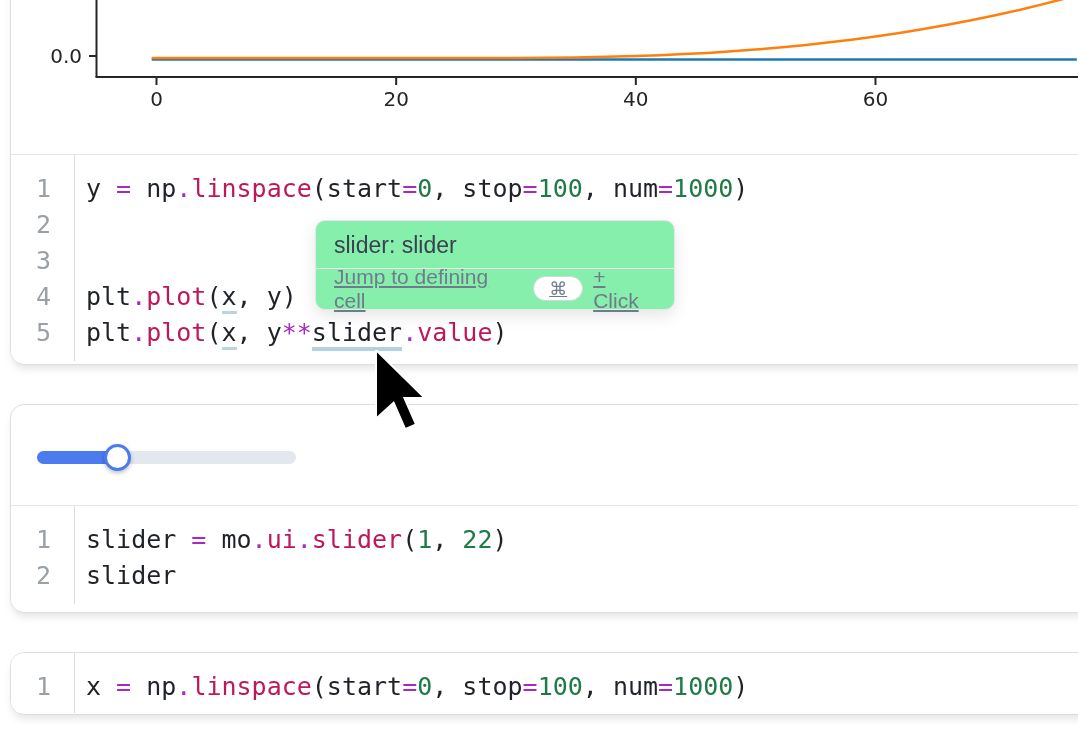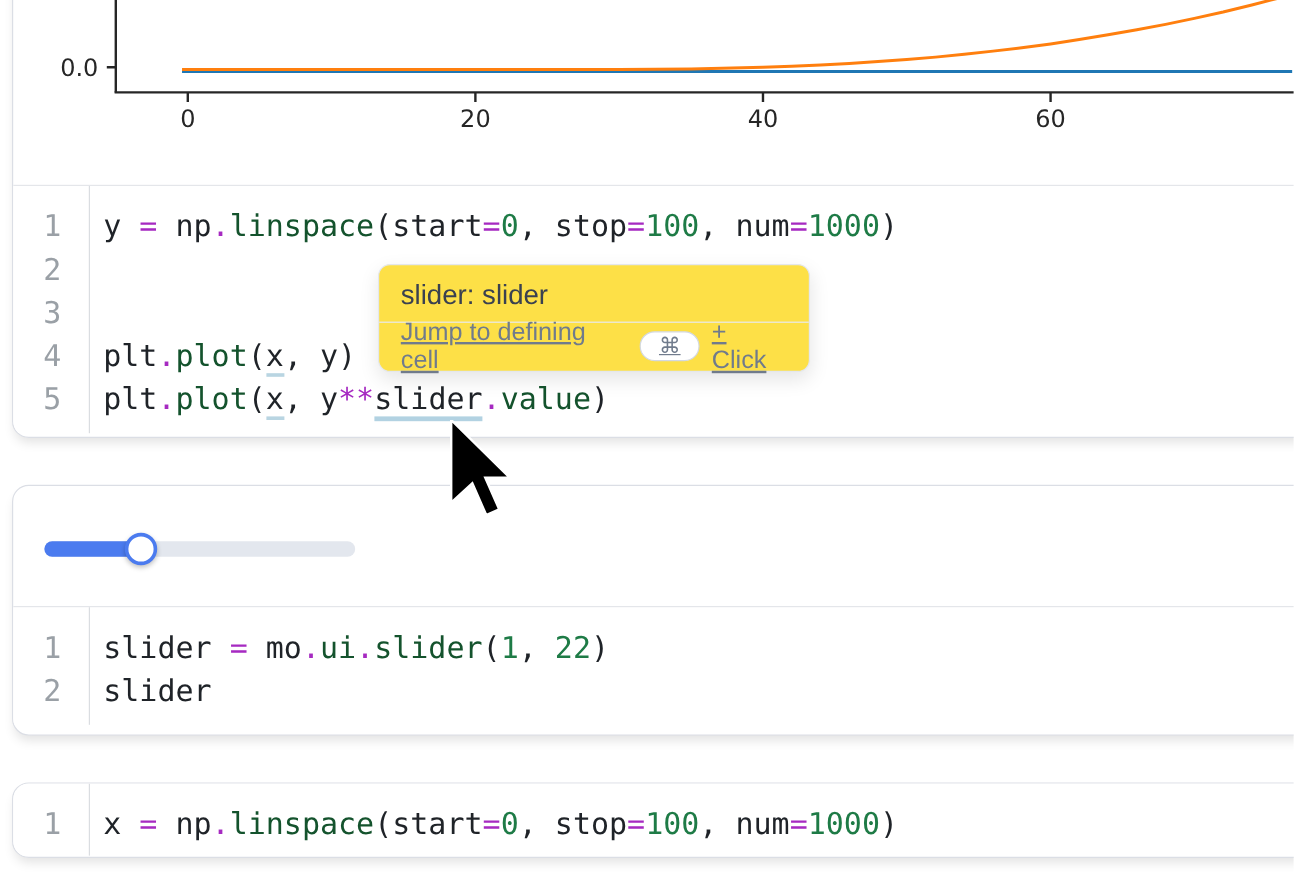--- a/index.html
+++ b/index.html
@@ -15,40 +15,40 @@
   .code-area { display:flex; background:#fff; }
   .gutter { width:64px; border-right:1.5px solid #dadde1; padding:16px 23px 10px 0;
     text-align:right; color:#9aa0a6; flex:none;
     font-family:"DejaVu Sans Mono", monospace; font-size:25px; line-height:36px; }
   .gutter div { height:36px; }
   .code-lines { flex:1; padding:16px 0 10px 11px;
     font-family:"DejaVu Sans Mono", monospace; font-size:25px; line-height:36px;
     color:#1f2328; white-space:pre; }
   .code-line { height:36px; }
   .tok-op  { color:#a62ac1; }
-  .tok-fn  { color:#14532d; }
+  .tok-fn  { color:#be185d; }
   .tok-num { color:#1e7b46; }
   .tok-ref  { border-bottom:3.5px solid #b9d5e2; }
   .tok-refh { border-bottom:4px solid #b2d2e2; }
 
   
   .plot-svg { display:block; }
 
   
   .slider-out { height:101px; position:relative; }
   .slider-track { position:absolute; left:26px; top:46px; width:259px; height:13px;
     border-radius:7px; background:#e3e7ee; }
   .slider-fill { position:absolute; left:0; top:0; height:13px; border-radius:7px; }
   .slider-handle { position:absolute; width:27px; height:27px; border-radius:50%;
     background:#fff; border:3px solid; top:39px;
     box-shadow:0 2px 4px rgba(0,0,0,0.25); }
 
   
   .tooltip { position:absolute; left:315px; top:220px; width:360px; height:90px;
-    background:#fde047; border:1.5px solid #e4e7ec; border-radius:10px;
+    background:#86efac; border:1.5px solid #e4e7ec; border-radius:10px;
     box-shadow:0 6px 16px rgba(0,0,0,0.10); z-index:20; }
   .tooltip-title { height:47px; padding:11px 18px 0 18px; font-size:23px; color:#3a4150; }
   .tooltip-foot { border-top:1.5px solid #e8eaee; height:40px; display:flex;
     align-items:center; padding:0 18px; gap:10px; font-size:21px; color:#707b8c;text-decoration:underline; }
   .kbd-pill { display:inline-flex; align-items:center; justify-content:center;
     min-width:50px; height:25px; border:1.5px solid #d3d8e0; border-radius:13px;
     font-size:18px; color:#707b8c; font-family:"DejaVu Sans", sans-serif; background:#fff; }
 
   .cursor { position:absolute; left:372px; top:350px; z-index:30; }
 </style>

